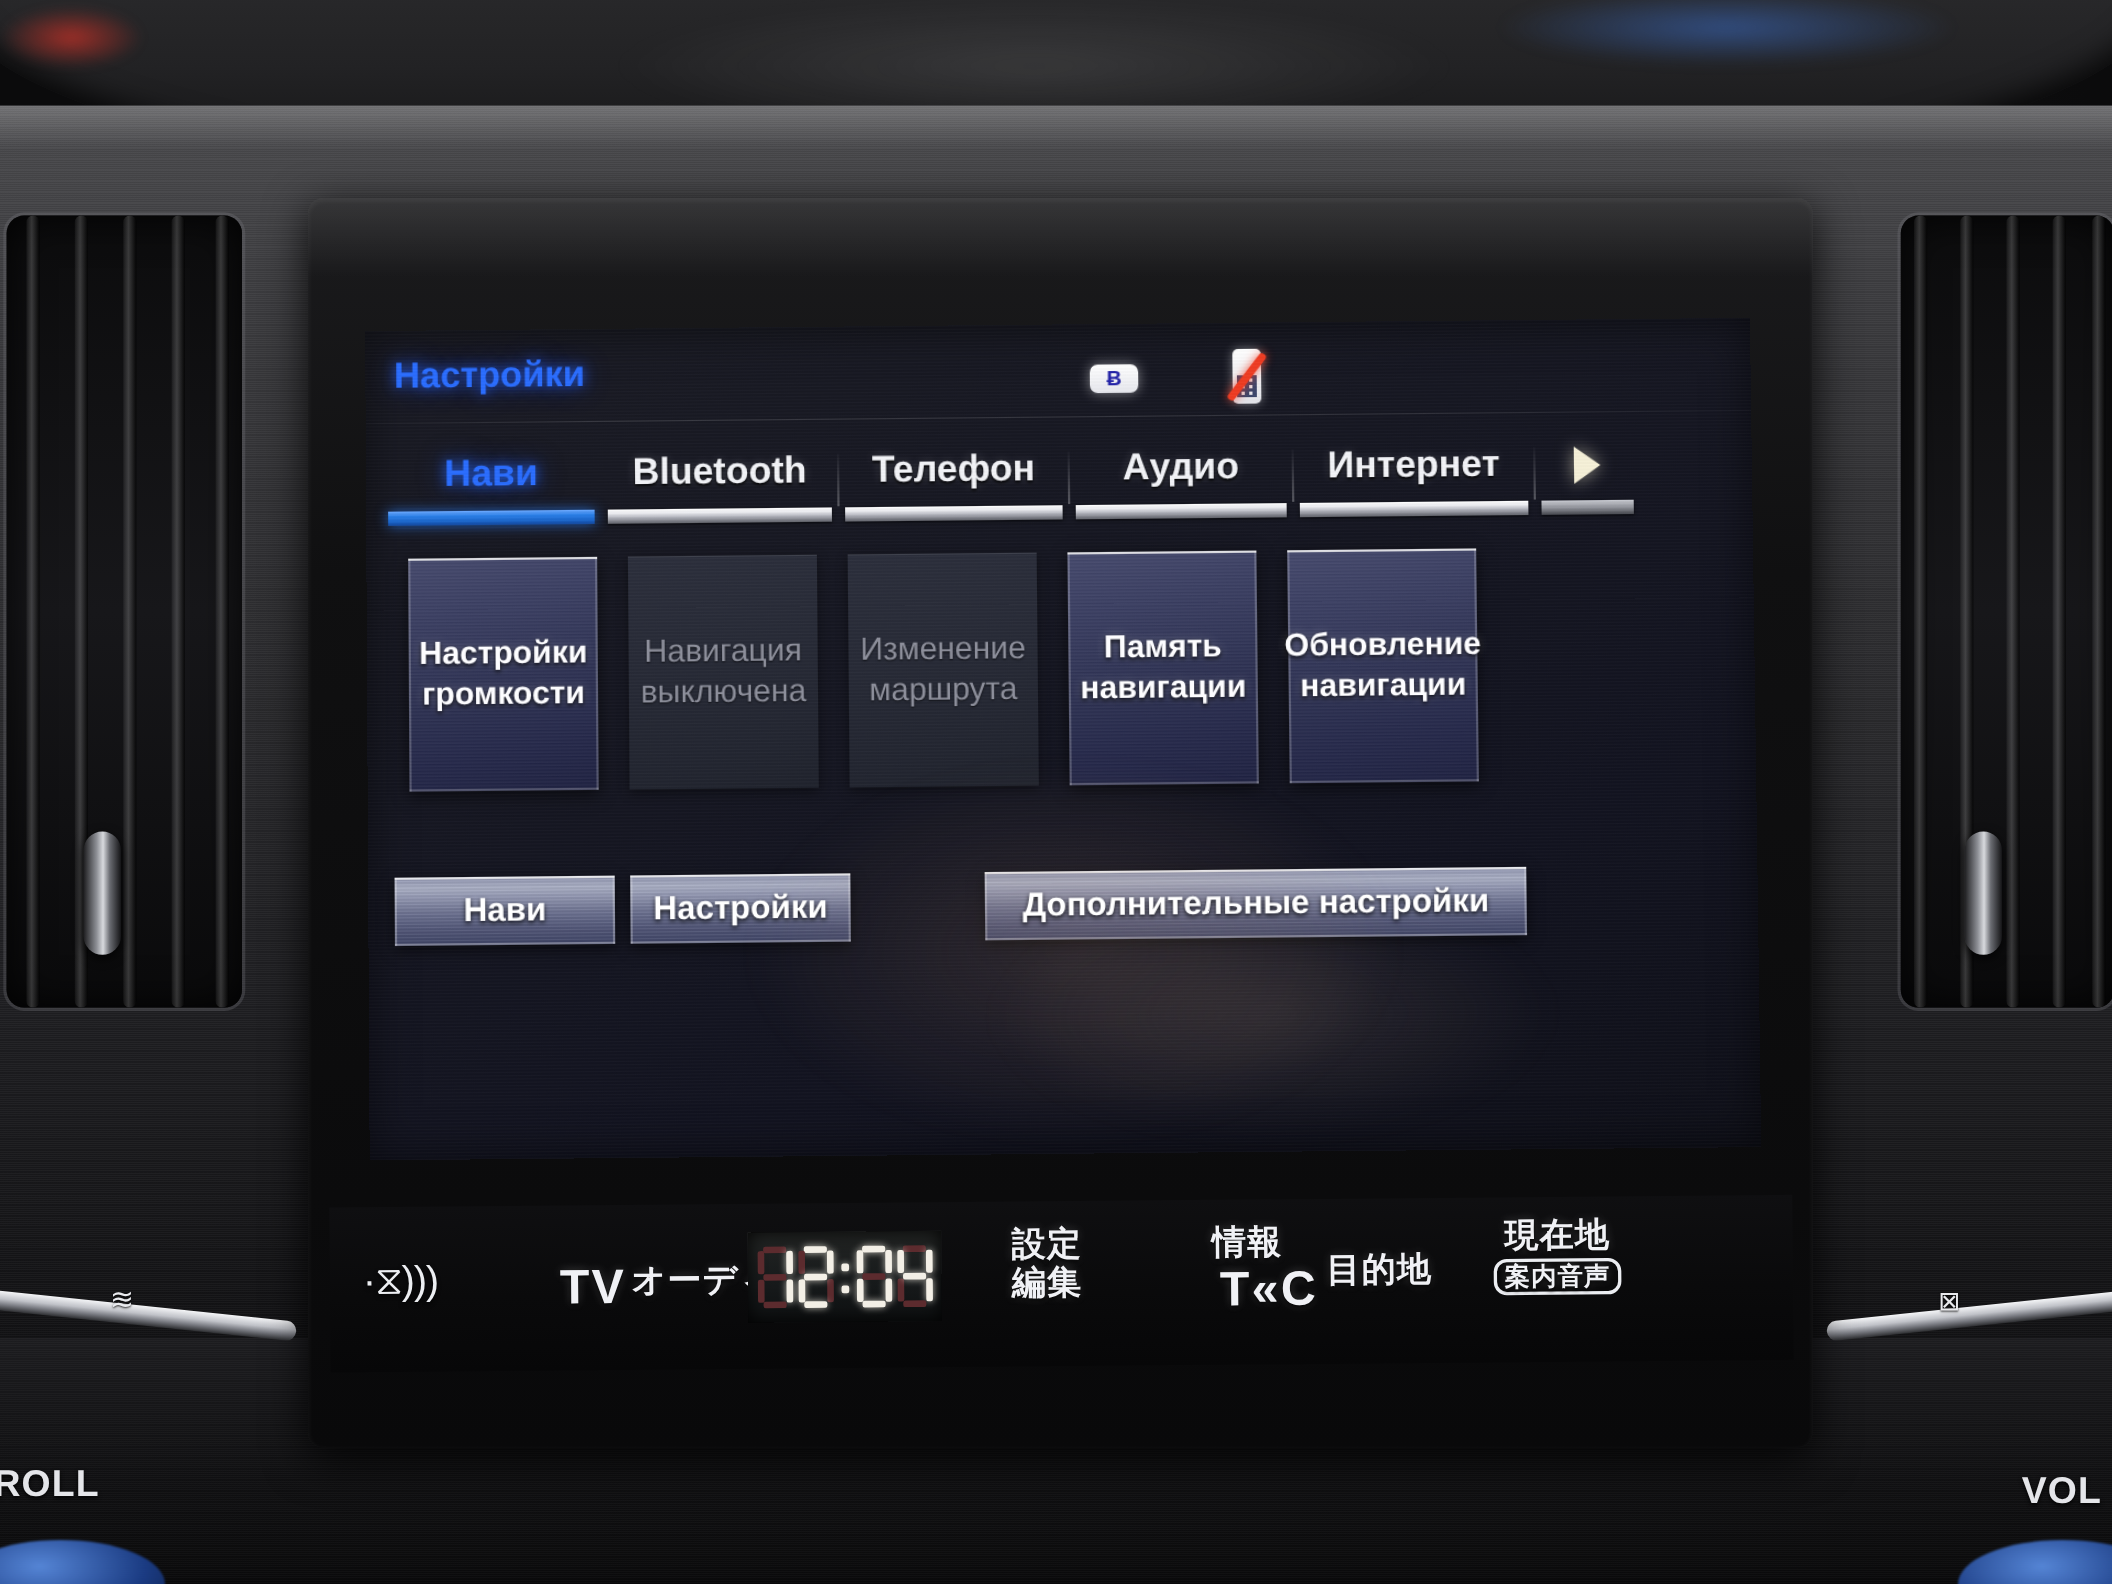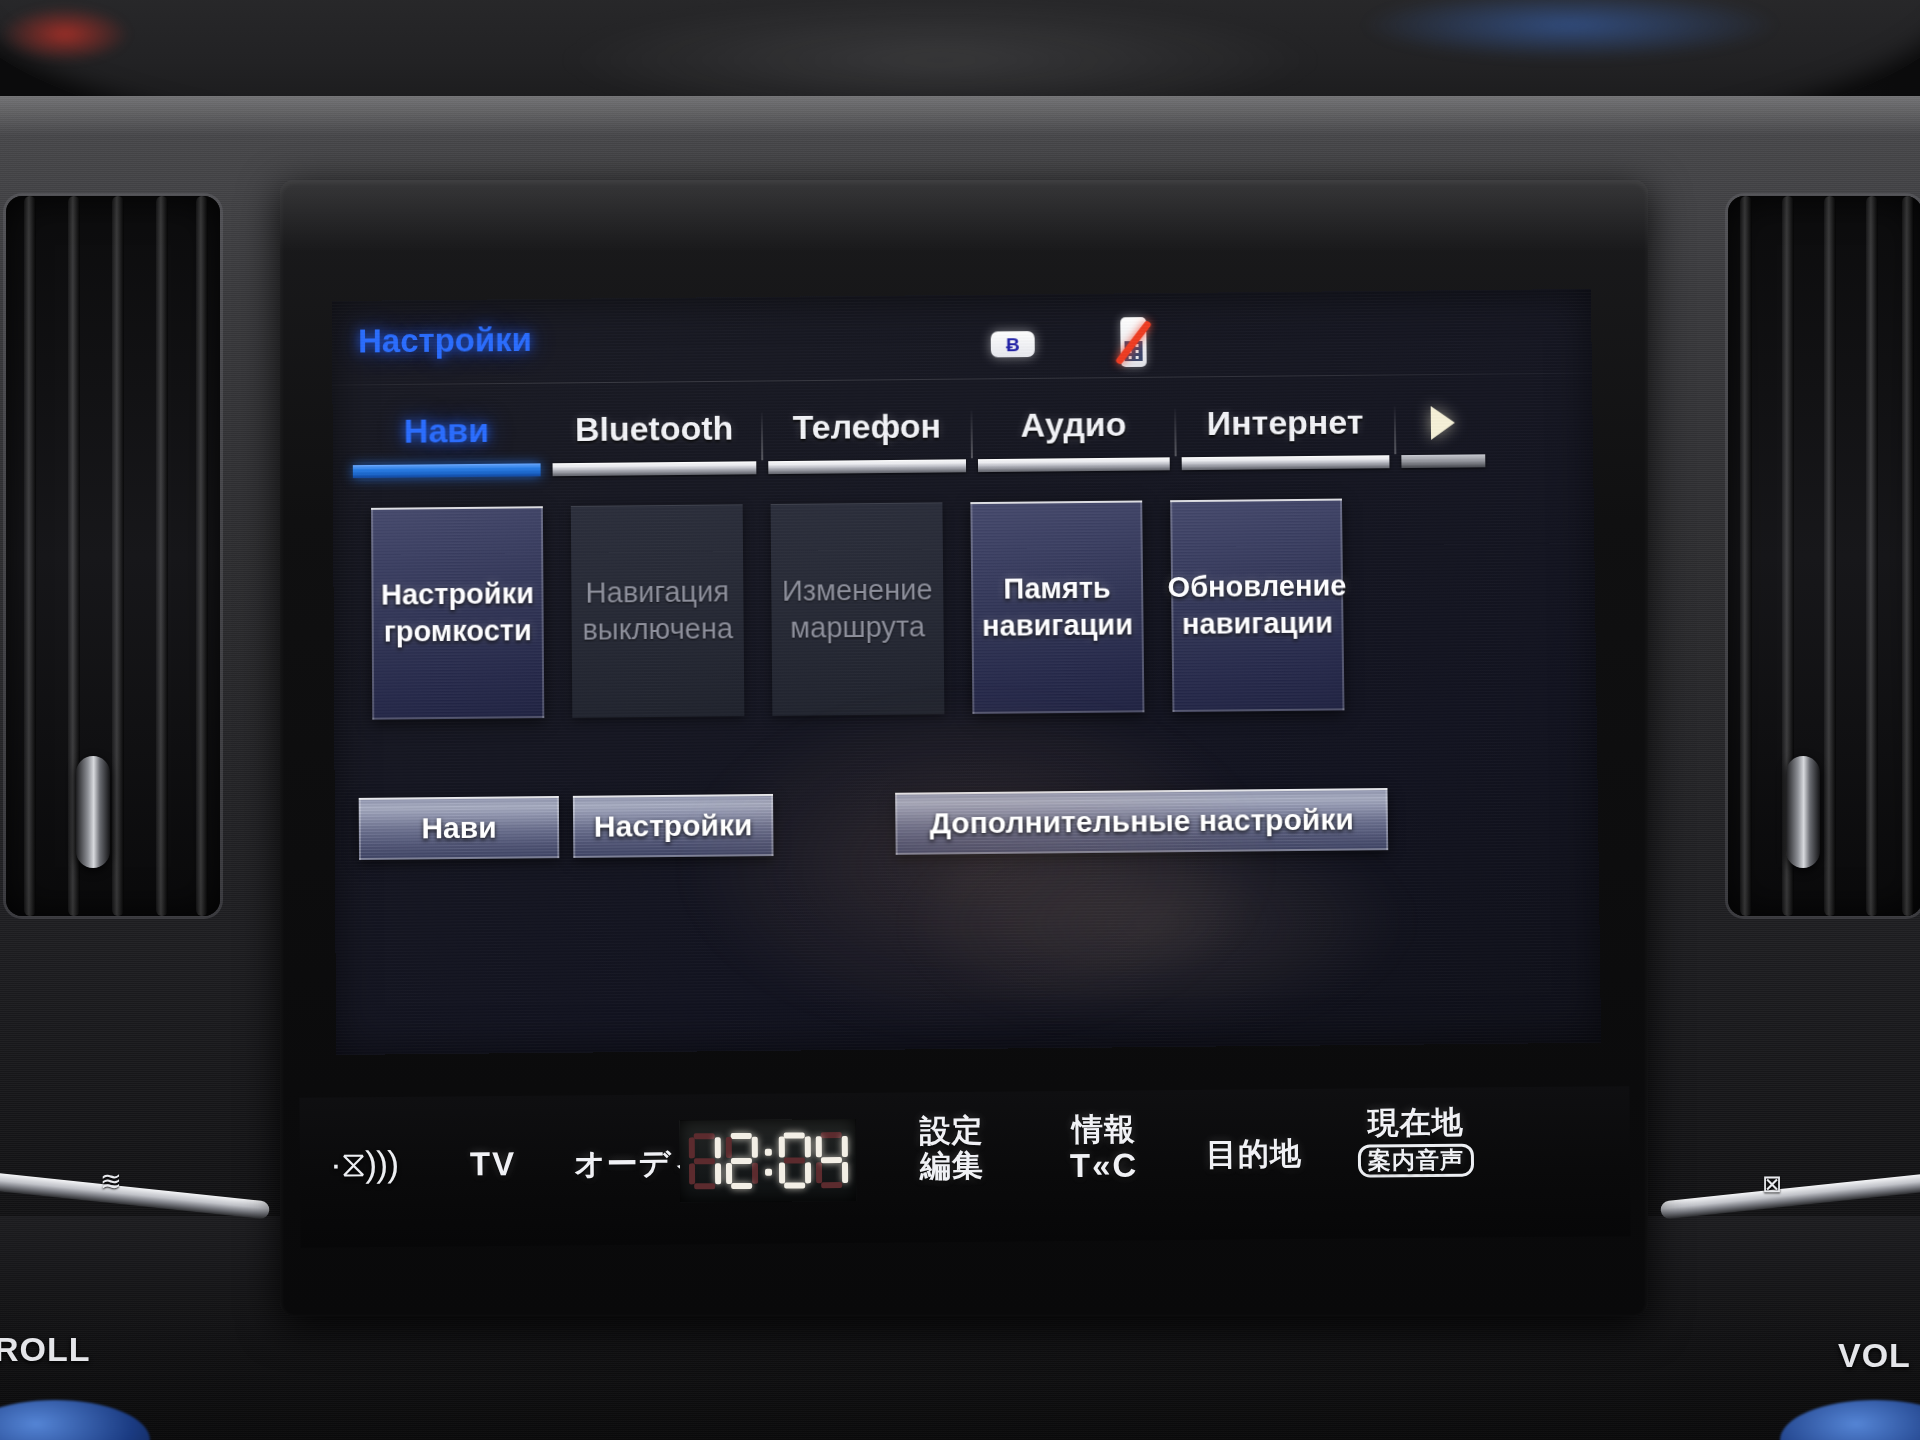--- a/index.html
+++ b/index.html
@@ -251,21 +251,21 @@
     position:absolute; left:300px; top:1092px; width:1330px; height:150px;
     background: linear-gradient(180deg, #0f0f11 0%, #0a0a0b 55%, #070708 100%);
     transform: rotate(-0.5deg);
   }
   .key { position:absolute; text-align:center; cursor:pointer; }
   .key-txt{
     color:#f0f1f5; font-weight:700; line-height:1.12; white-space:nowrap;
     text-shadow:0 2px 4px rgba(0,0,0,.95), 0 0 9px rgba(255,255,255,.22);
   }
   .key-txt.jp { font-size:31px; letter-spacing:1px; }
-  .key-txt.lat{ font-size:33px; letter-spacing:2px; }
+  .key-txt.lat{ font-size:44px; letter-spacing:2px;margin-left:39px; }
   .key-txt.sm { font-size:29px;text-align:right; }
   .wave-icon{ color:#eceef2; font-size:36px; letter-spacing:-1px; text-shadow:0 2px 4px rgba(0,0,0,.9); }
   .boxed{
     display:inline-block; border:3px solid #eceef2; border-radius:12px;
     padding:1px 7px; font-size:23px; letter-spacing:1px; margin-top:3px;
   }
 
   
   .clock {
     position:absolute; left:380px; top:26px; width:176px; height:82px;

